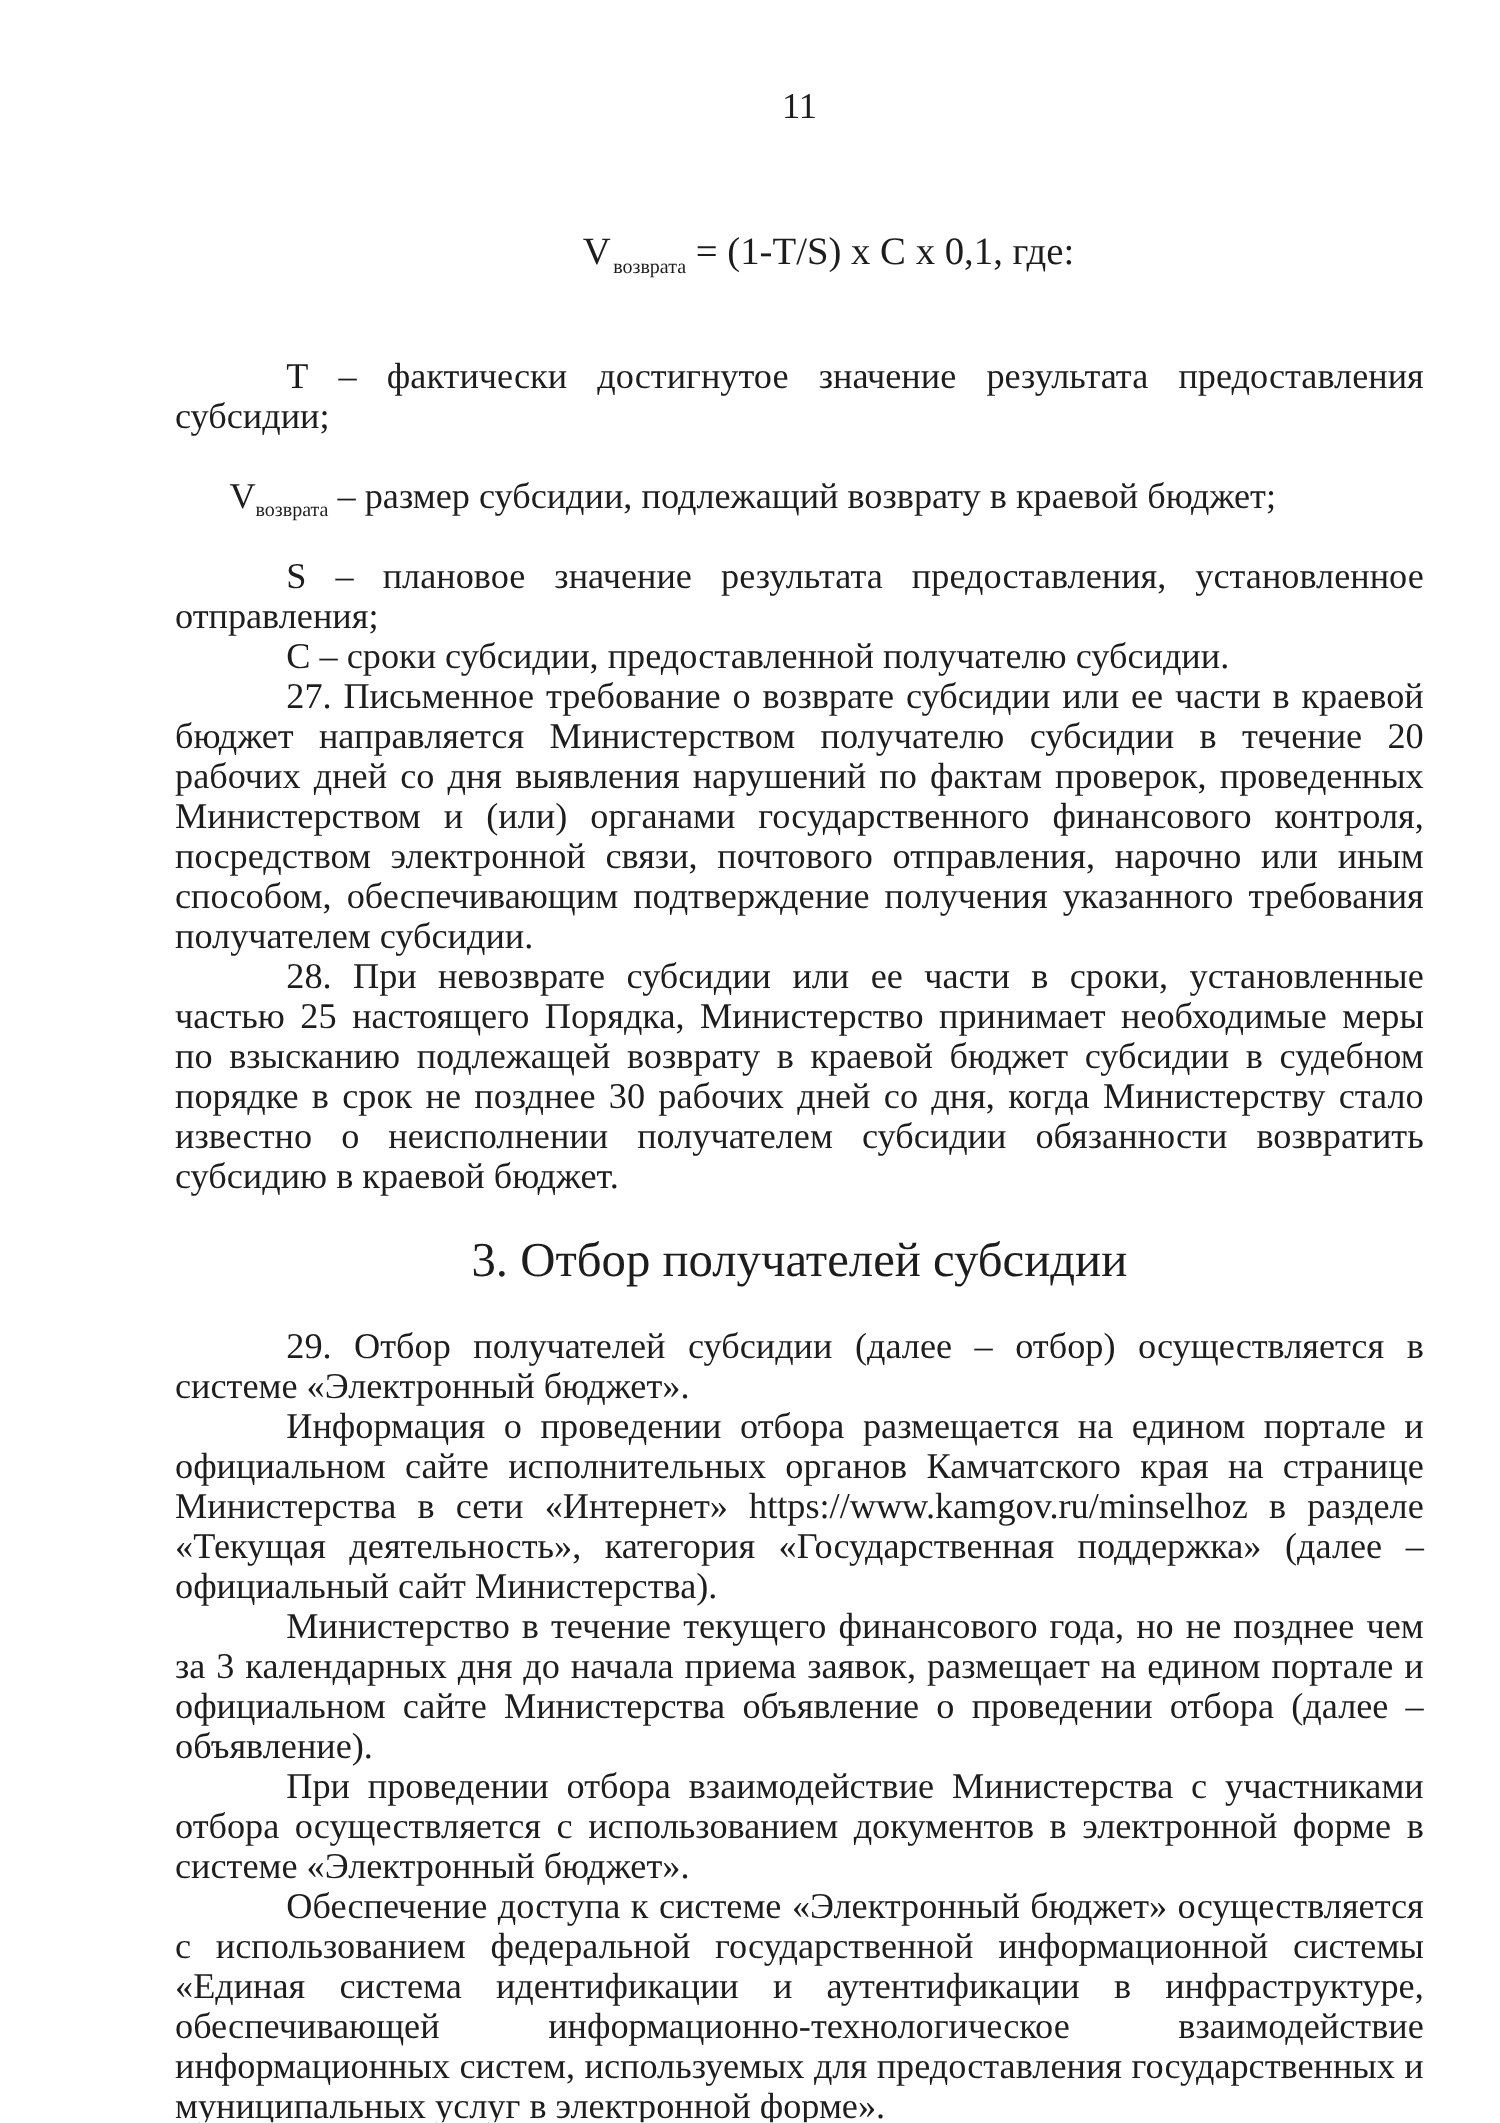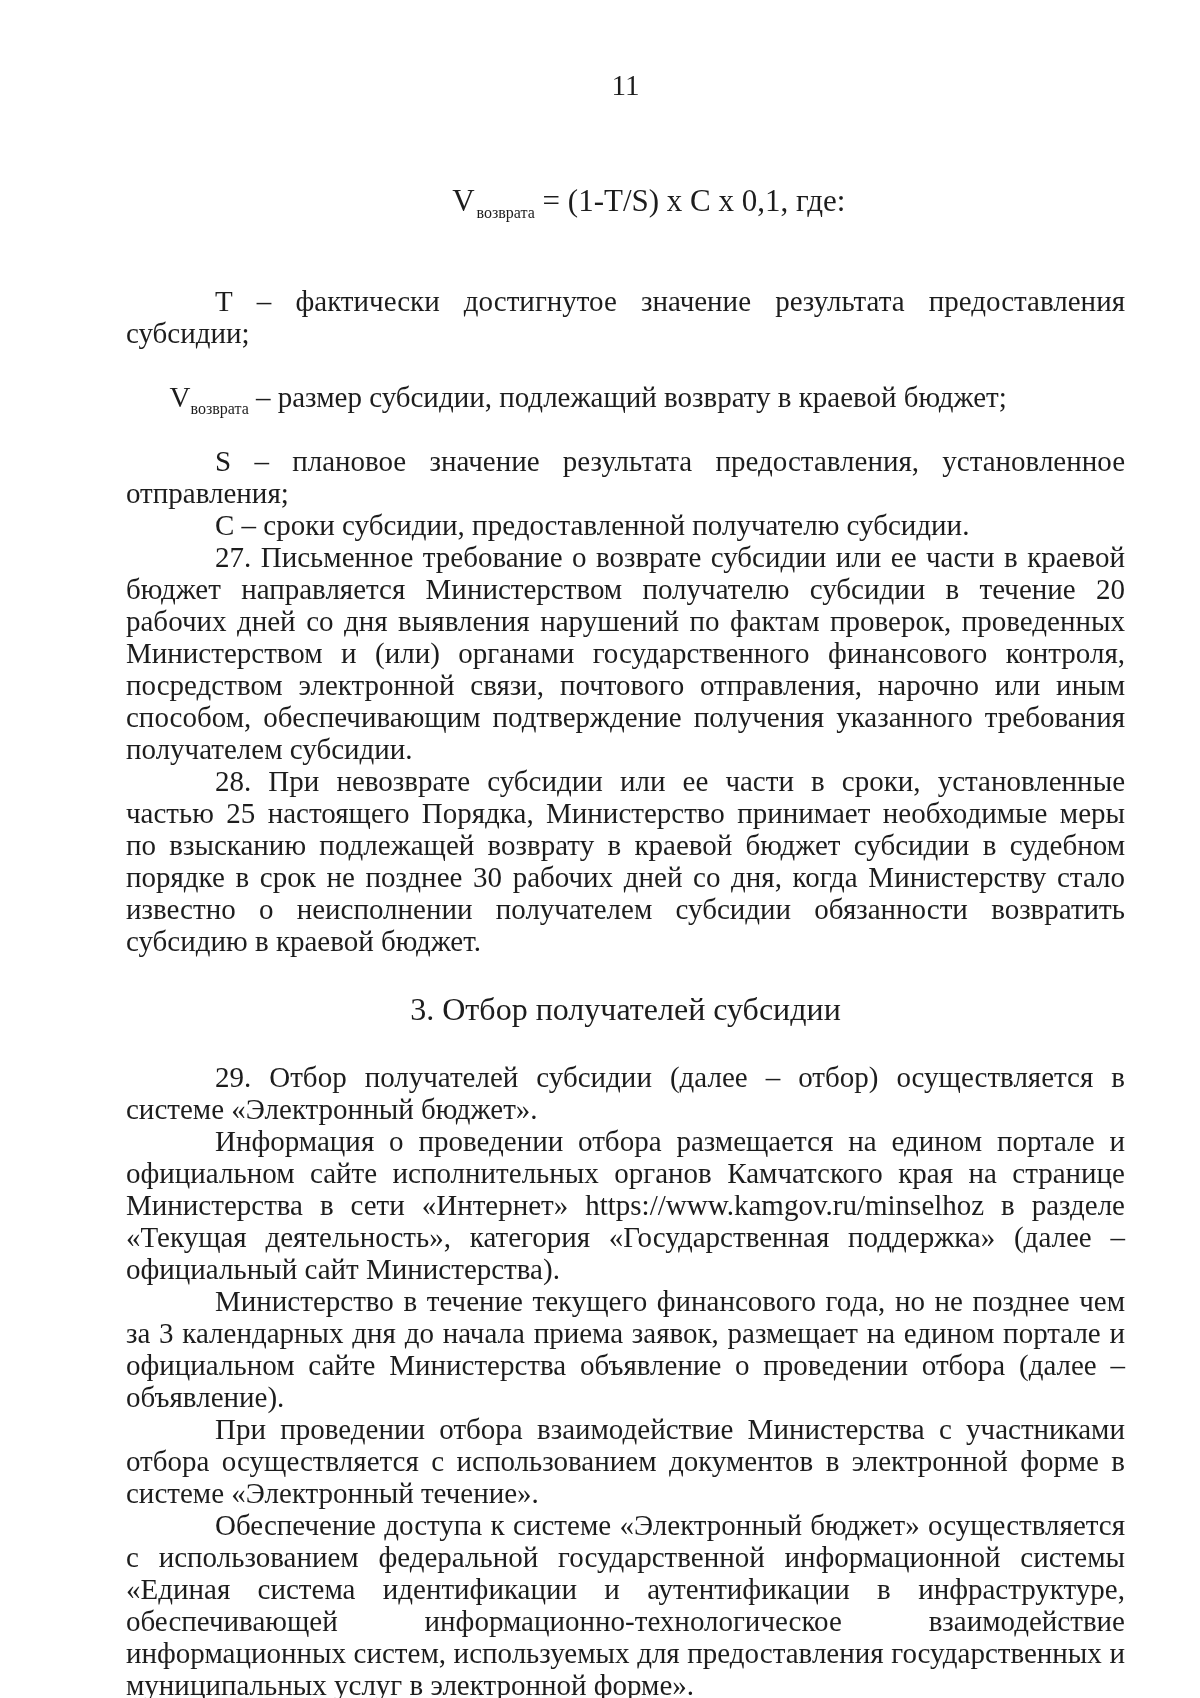--- a/index.html
+++ b/index.html
@@ -10,20 +10,21 @@
   .page {
     position: relative;
     width: 1200px;
     height: 1698px;
     box-sizing: border-box;
     padding-top: 69px;
     background: #ffffff;
     font-family: "Liberation Serif", "DejaVu Serif", serif;
     color: #1d1d1d;
     overflow: hidden;
+    padding-left: 14px;
   }
   .content {
     margin-left: 126px;
     width: 999px;
   }
   .page-number {
     text-align: center;
     font-size: 29px;
     line-height: 32px;
   }
@@ -44,21 +45,21 @@
   p.para {
     margin: 0;
     font-size: 29px;
     line-height: 32px;
     text-indent: 89px;
     text-align: justify;
     white-space: pre-wrap;
   }
   h2.heading {
     margin: 36px 0 36px 0;
-    font-size: 32px;
+    font-size: 39px;
     line-height: 32px;
     font-weight: normal;
     text-align: center;
     text-indent: 0;
   }
 </style>
 </head>
 <body>
 
 <div class="page">
@@ -78,17 +79,17 @@
     <p class="para">S – плановое значение результата предоставления, установленное отправления;</p>
     <p class="para">С – сроки субсидии, предоставленной получателю субсидии.</p>
     <p class="para">27. Письменное требование о возврате субсидии или ее части в краевой бюджет направляется Министерством получателю субсидии в течение 20 рабочих дней со дня выявления нарушений по фактам проверок, проведенных Министерством и (или) органами государственного финансового контроля, посредством электронной связи, почтового отправления, нарочно или иным способом, обеспечивающим подтверждение получения указанного требования получателем субсидии.</p>
     <p class="para">28. При невозврате субсидии или ее части в сроки, установленные частью 25 настоящего Порядка, Министерство принимает необходимые меры по взысканию подлежащей возврату в краевой бюджет субсидии в судебном порядке в срок не позднее 30 рабочих дней со дня, когда Министерству стало известно о неисполнении получателем субсидии обязанности возвратить субсидию в краевой бюджет.</p>
 
     <h2 class="heading">3. Отбор получателей субсидии</h2>
 
     <p class="para">29. Отбор получателей субсидии (далее – отбор) осуществляется в системе «Электронный бюджет».</p>
     <p class="para">Информация о проведении отбора размещается на едином портале и официальном сайте исполнительных органов Камчатского края на странице Министерства в сети «Интернет» https://www.kamgov.ru/minselhoz в разделе «Текущая деятельность», категория «Государственная поддержка» (далее – официальный сайт Министерства).</p>
     <p class="para">Министерство в течение текущего финансового года, но не позднее чем за 3 календарных дня до начала приема заявок, размещает на едином портале и официальном сайте Министерства объявление о проведении отбора (далее – объявление).</p>
-    <p class="para">При проведении отбора взаимодействие Министерства с участниками отбора осуществляется с использованием документов в электронной форме в системе «Электронный течение».</p>
+    <p class="para">При проведении отбора взаимодействие Министерства с участниками отбора осуществляется с использованием документов в электронной форме в системе «Электронный бюджет».</p>
     <p class="para">Обеспечение доступа к системе «Электронный бюджет» осуществляется с использованием федеральной государственной информационной системы «Единая система идентификации и аутентификации в инфраструктуре, обеспечивающей информационно-технологическое взаимодействие информационных систем, используемых для предоставления государственных и муниципальных услуг в электронной форме».</p>
 
   </div>
 </div>
 
 </body></html>

